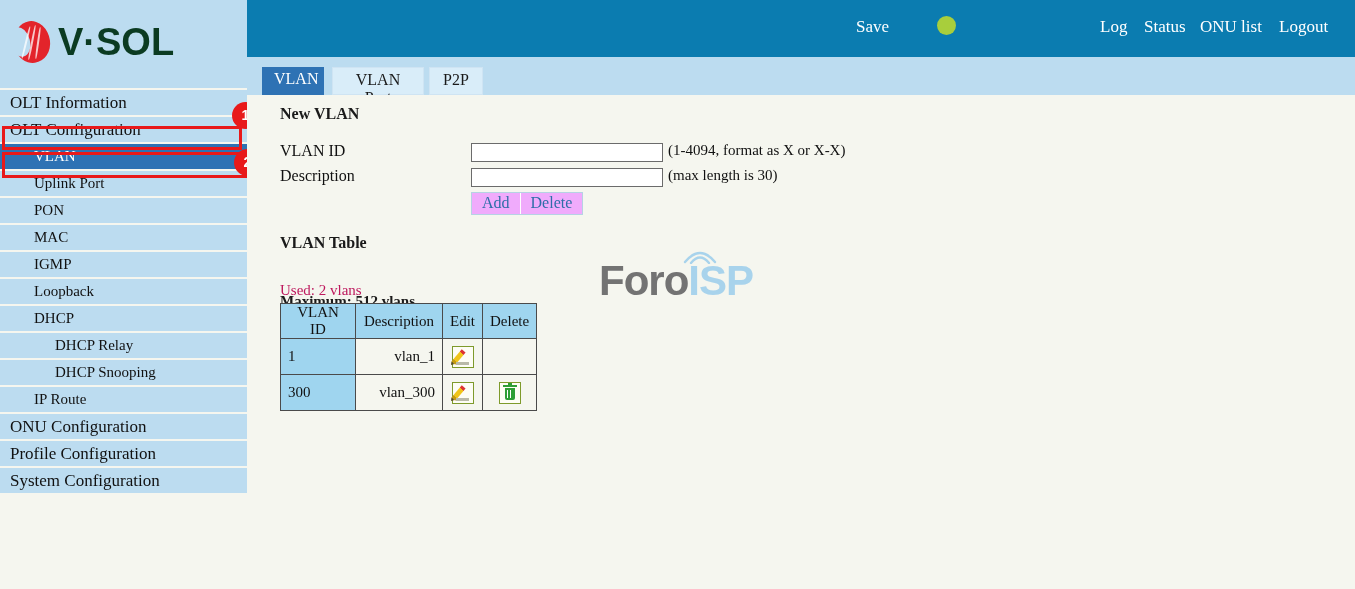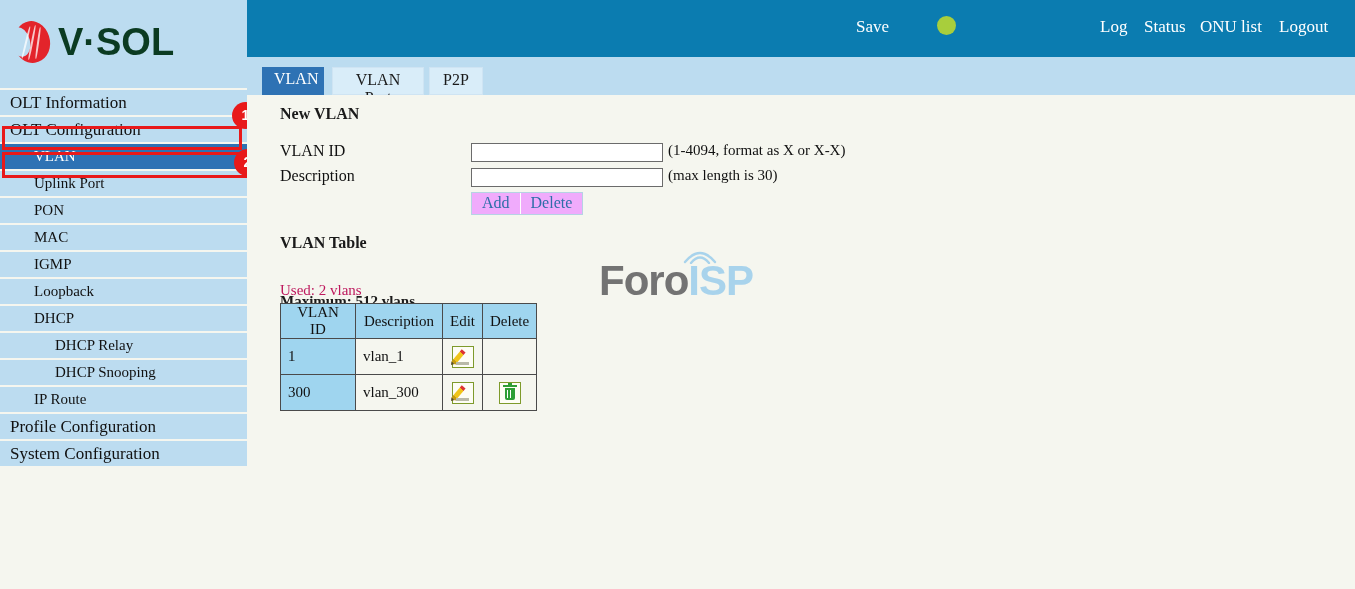--- a/index.html
+++ b/index.html
@@ -273,21 +273,21 @@
   }
   #vlan-table td {
     height: 35px;
     padding: 0 7px;
     text-align: left;
   }
   #vlan-table td.col-id {
     background: #9fd5ef;
     width: 60px;
   }
-  #vlan-table td.col-desc { width: 72px; }
+  #vlan-table td.col-desc { width: 72px; text-align: right; }
   #vlan-table td.col-edit,
   #vlan-table td.col-del {
     text-align: center;
     width: 18px;
     padding: 0 6px;
   }
 
   
   .icon-btn {
     display: inline-block;
@@ -405,20 +405,21 @@
   <div class="side-item lvl2 selected">VLAN</div>
   <div class="side-item lvl2">Uplink Port</div>
   <div class="side-item lvl2">PON</div>
   <div class="side-item lvl2">MAC</div>
   <div class="side-item lvl2">IGMP</div>
   <div class="side-item lvl2">Loopback</div>
   <div class="side-item lvl2">DHCP</div>
   <div class="side-item lvl3">DHCP Relay</div>
   <div class="side-item lvl3">DHCP Snooping</div>
   <div class="side-item lvl2">IP Route</div>
+  <div class="side-item lvl1">ONU Configuration</div>
   <div class="side-item lvl1">Profile Configuration</div>
   <div class="side-item lvl1">System Configuration</div>
 </div>
 
 <div class="anno-box" id="anno-box-1"></div>
 <div class="anno-box" id="anno-box-2"></div>
 <div class="anno-badge" id="anno-badge-1">1</div>
 <div class="anno-badge" id="anno-badge-2">2</div>
 
 <div id="content">

